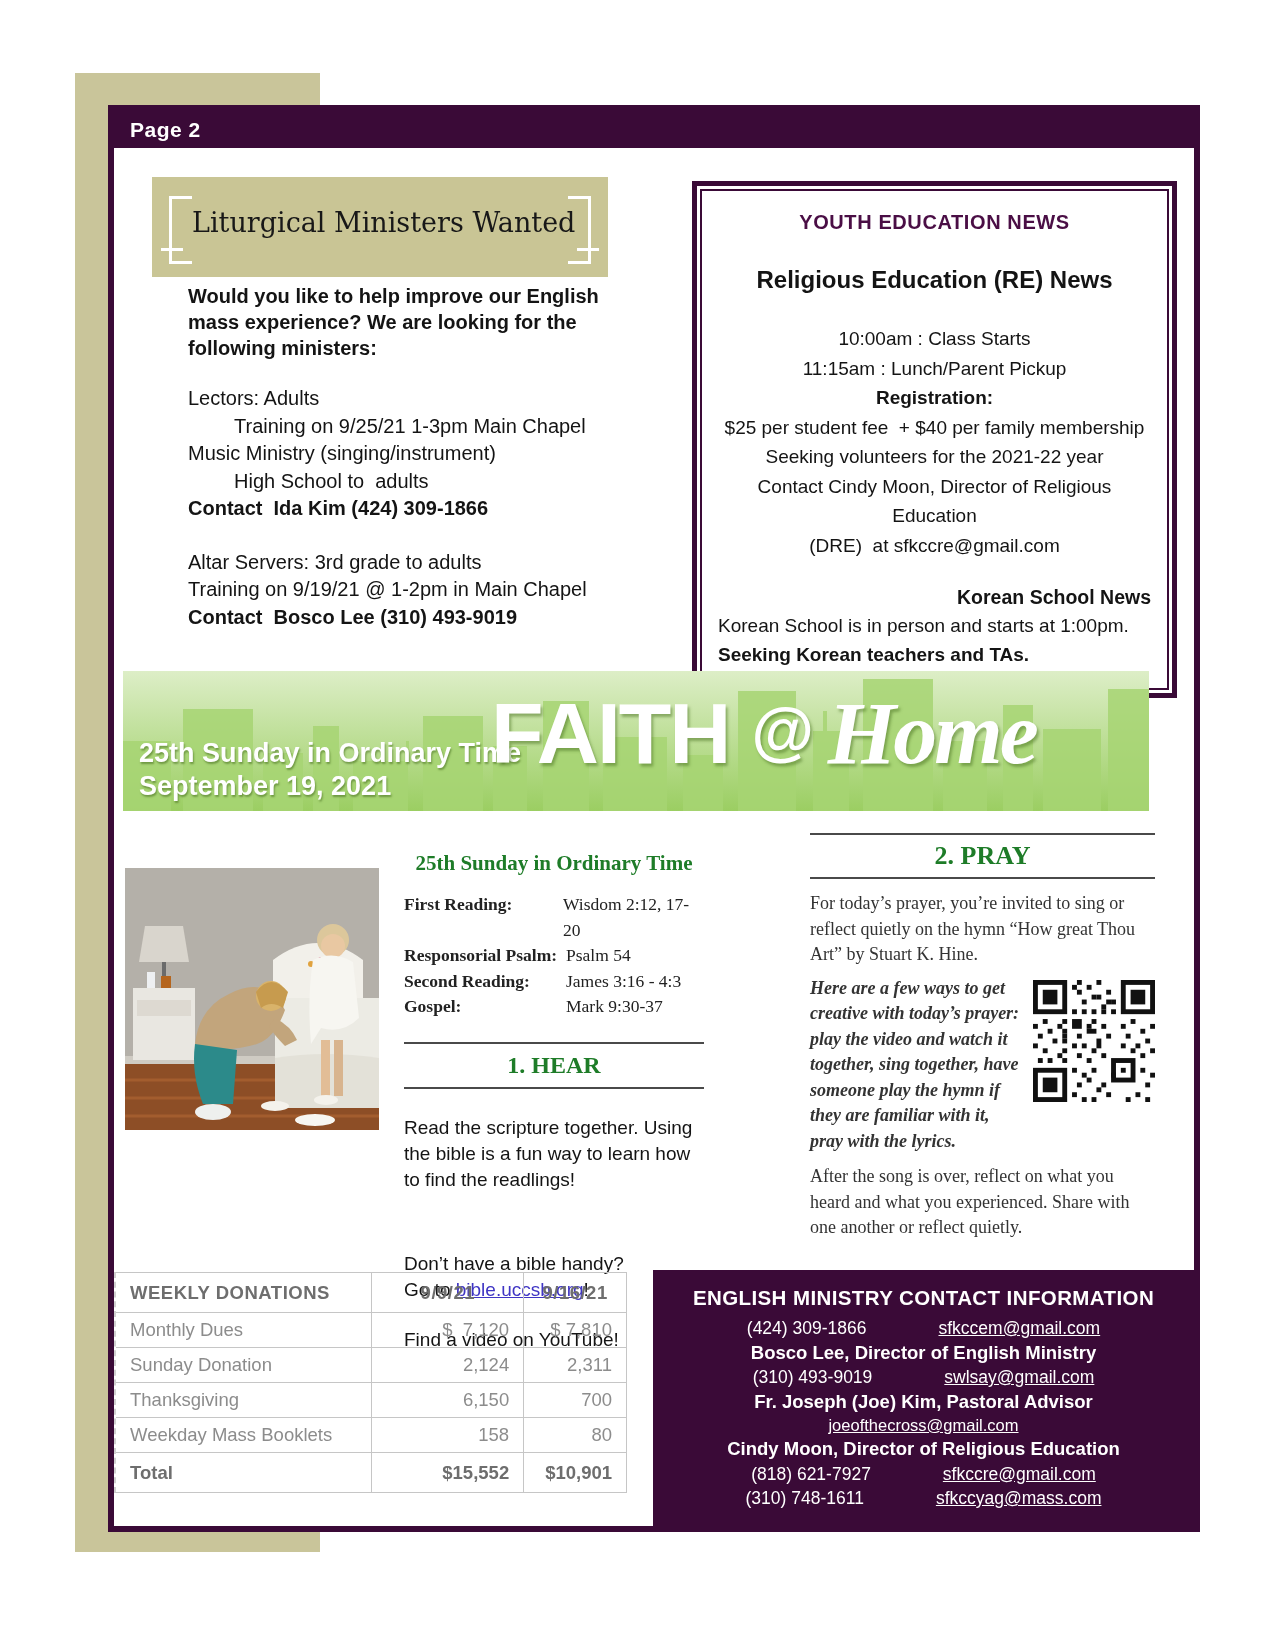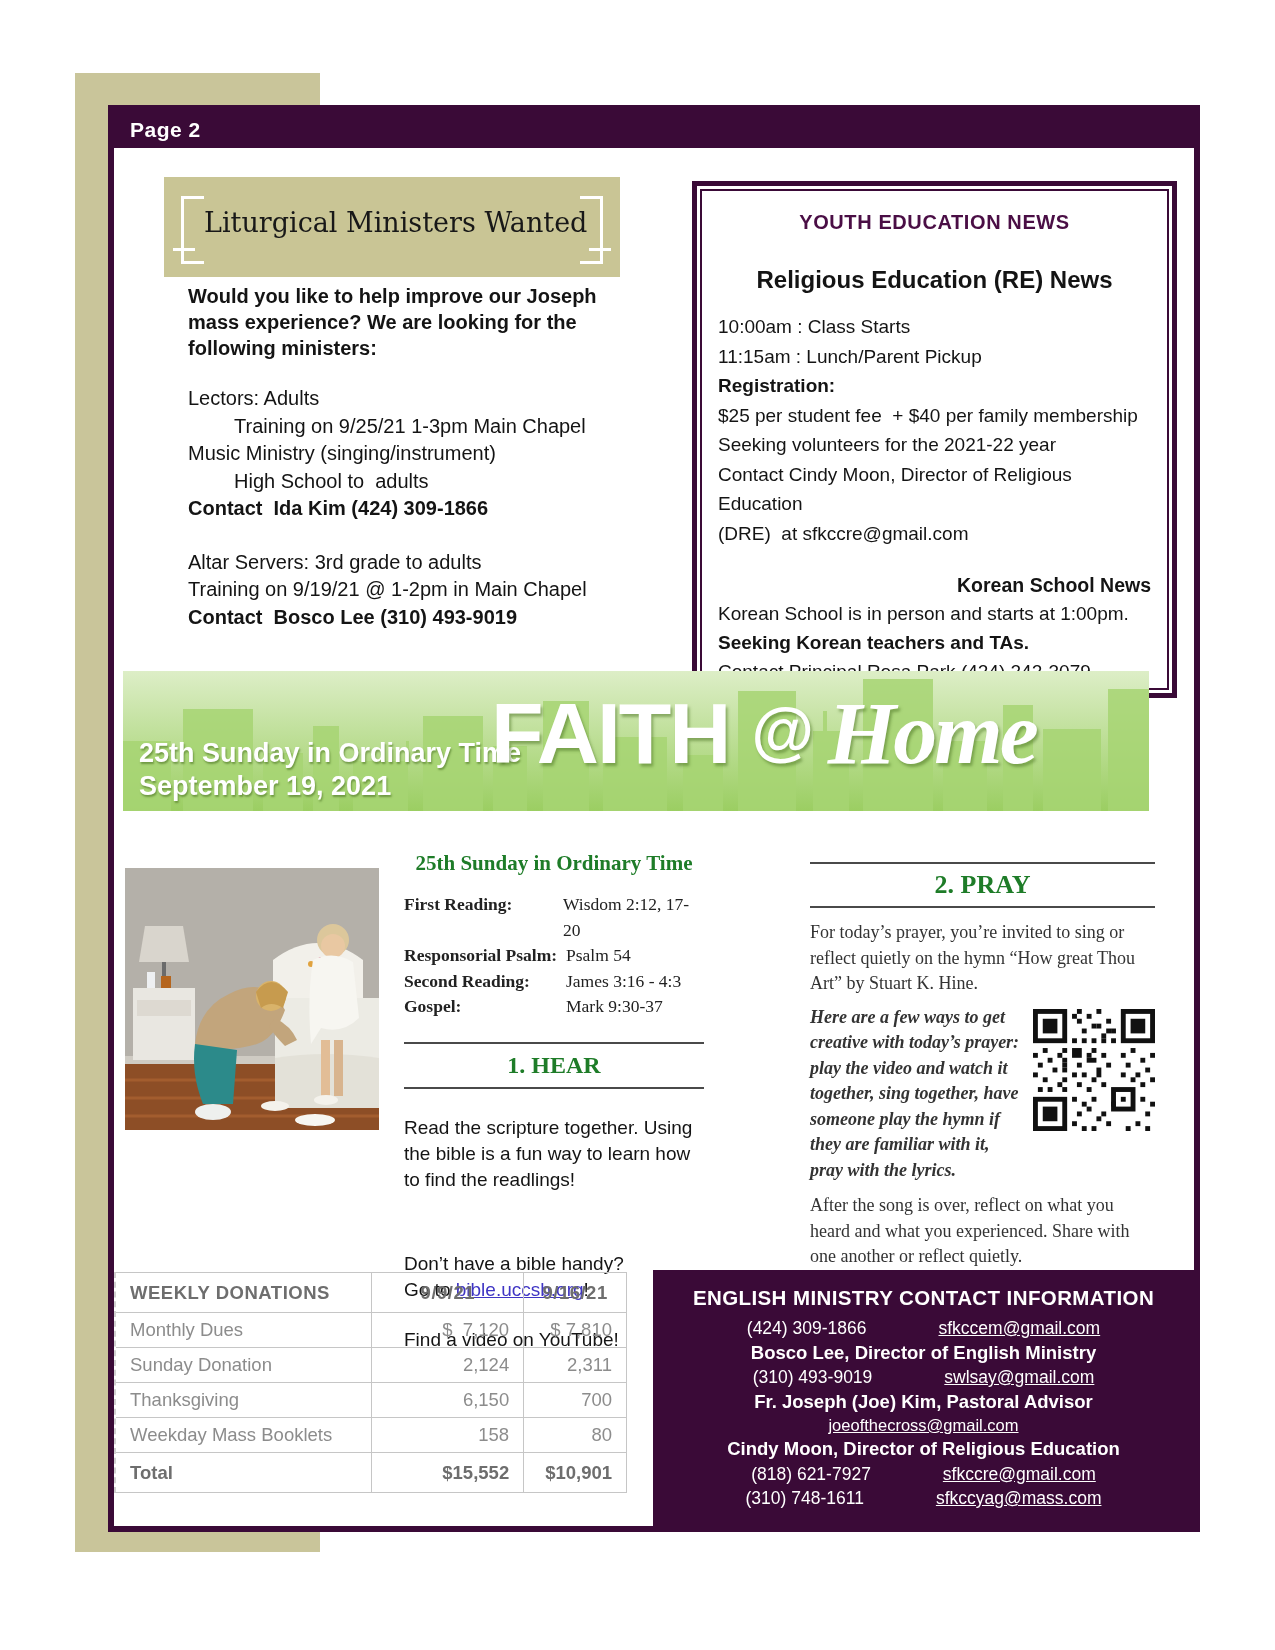--- a/index.html
+++ b/index.html
@@ -9,40 +9,40 @@
   .pre{white-space:pre-wrap;}
 
   
   .tan-backdrop{left:75px;top:73px;width:245px;height:1479px;background:#c9c59a;}
   .frame{left:108px;top:105px;width:1092px;height:1427px;background:#fff;
          border:6px solid #3a0a37;box-sizing:border-box;}
   .page-bar{left:0;top:0;right:0;height:37px;background:#3a0a37;color:#fff;
             font-weight:bold;font-size:21px;line-height:37px;padding-left:16px;letter-spacing:.5px;}
 
   
-  .lit-titlebox{left:50px;top:66px;width:456px;height:100px;background:#c9c595;}
+  .lit-titlebox{left:38px;top:66px;width:456px;height:100px;background:#c9c595;}
   .lit-title{left:40px;top:30px;font-family:"DejaVu Serif",serif;font-size:27px;color:#181818;}
   .bracket{position:absolute;width:20px;height:62px;border:3px solid #fff;top:19px;}
   .bracket.l{left:17px;border-right:none;}
   .bracket.r{right:17px;border-left:none;}
   .tick{position:absolute;height:3px;width:22px;background:#fff;top:49px;}
   .tick.l{left:-11px;} .tick.r{right:-11px;}
   .lit-body{left:74px;top:172px;width:430px;}
   .lit-intro{font-weight:bold;font-size:20px;line-height:26px;margin-bottom:24px;}
   .lit-line{font-size:20px;line-height:27.5px;}
   .lit-line.indent{padding-left:46px;}
   .lit-line.bold{font-weight:bold;}
   .lit-line.gap{margin-top:26px;}
 
   
   .youth-outer{left:578px;top:70px;width:485px;height:517px;border:5px solid #3a0a37;box-sizing:border-box;}
   .youth-inner{position:absolute;inset:3px;border:2px solid #3a0a37;padding:14px 16px 0 16px;box-sizing:border-box;}
   .youth-title{text-align:center;color:#4a0e45;font-weight:bold;font-size:20px;letter-spacing:.6px;margin-top:6px;}
   .youth-re{text-align:center;font-weight:bold;font-size:24px;margin-top:32px;}
-  .youth-lines{margin-top:18px;font-size:19px;line-height:29.5px;}
+  .youth-lines{margin-top:30px;font-size:19px;line-height:29.5px;text-align:center;}
   .youth-line.bold{font-weight:bold;}
   .youth-korean{ text-align:right;font-weight:bold;font-size:19.5px;margin-top:26px;}
   .youth-klines{font-size:19px;line-height:29px;margin-top:2px;}
 
   
   .banner{left:9px;top:560px;width:1026px;height:140px;overflow:hidden;}
   .banner svg{position:absolute;left:0;top:0;}
   .banner-date{position:absolute;left:16px;bottom:8px;color:#fff;font-weight:bold;
                text-shadow:1px 2px 2px rgba(80,120,40,.65);}
   .banner-date .l1{font-size:27px;line-height:33px;}
@@ -64,21 +64,21 @@
   .reading-row .lab{width:162px;font-weight:bold;}
   .rule{height:2px;background:#4a4a4a;}
   .hear-head,.pray-head{font-family:"Liberation Serif",serif;font-weight:bold;color:#1e7c28;text-align:center;}
   .hear-head{font-size:24px;padding:8px 0;}
   .hear-p{font-size:19px;line-height:26px;margin-top:26px;}
   .hear-p2{font-size:19px;line-height:26px;margin-top:58px;}
   .hear-p3{font-size:19px;line-height:26px;margin-top:24px;}
   a.doclink{color:#3f35c4;text-decoration:underline;}
 
   
-  .pray{left:696px;top:751px;width:345px;}
+  .pray{left:696px;top:722px;width:345px;}
   .pray-head{font-size:26px;padding:6px 0;}
   .pray-p{font-family:"Liberation Serif",serif;font-size:18px;line-height:25.5px;color:#333;margin-top:12px;}
   .pray-mid{display:flex;margin-top:8px;}
   .pray-italic{font-family:"Liberation Serif",serif;font-style:italic;font-weight:bold;
                font-size:18px;line-height:25.5px;color:#333;flex:1;padding-right:8px;}
   .qr{width:122px;height:122px;background:#fff;flex:0 0 122px;margin-top:4px;}
   .pray-p.last{margin-top:10px;}
 
   
   .don-table{left:0px;top:1161px;width:513px;border:1px solid #c6c6c6;border-left:2px dashed #d0d0d0;box-sizing:border-box;}
@@ -117,21 +117,21 @@
     <span class="bracket l">
         <span class="tick l"></span>
       </span>
     <span class="bracket r">
         <span class="tick r"></span>
       </span>
     <div class="abs lit-title">Liturgical Ministers Wanted</div>
   </div>
 
   <div class="abs lit-body">
-    <div class="lit-intro pre">Would you like to help improve our Joseph mass experience? We are looking for the following ministers:</div>
+    <div class="lit-intro pre">Would you like to help improve our English mass experience? We are looking for the following ministers:</div>
     <div class="lit-line pre">Lectors: Adults</div>
     <div class="lit-line pre indent">Training on 9/25/21 1-3pm Main Chapel</div>
     <div class="lit-line pre">Music Ministry (singing/instrument)</div>
     <div class="lit-line pre indent">High School to  adults</div>
     <div class="lit-line pre bold">Contact  Ida Kim (424) 309-1866</div>
     <div class="lit-line pre gap">Altar Servers: 3rd grade to adults</div>
     <div class="lit-line pre">Training on 9/19/21 @ 1-2pm in Main Chapel</div>
     <div class="lit-line pre bold">Contact  Bosco Lee (310) 493-9019</div>
   </div>
 

